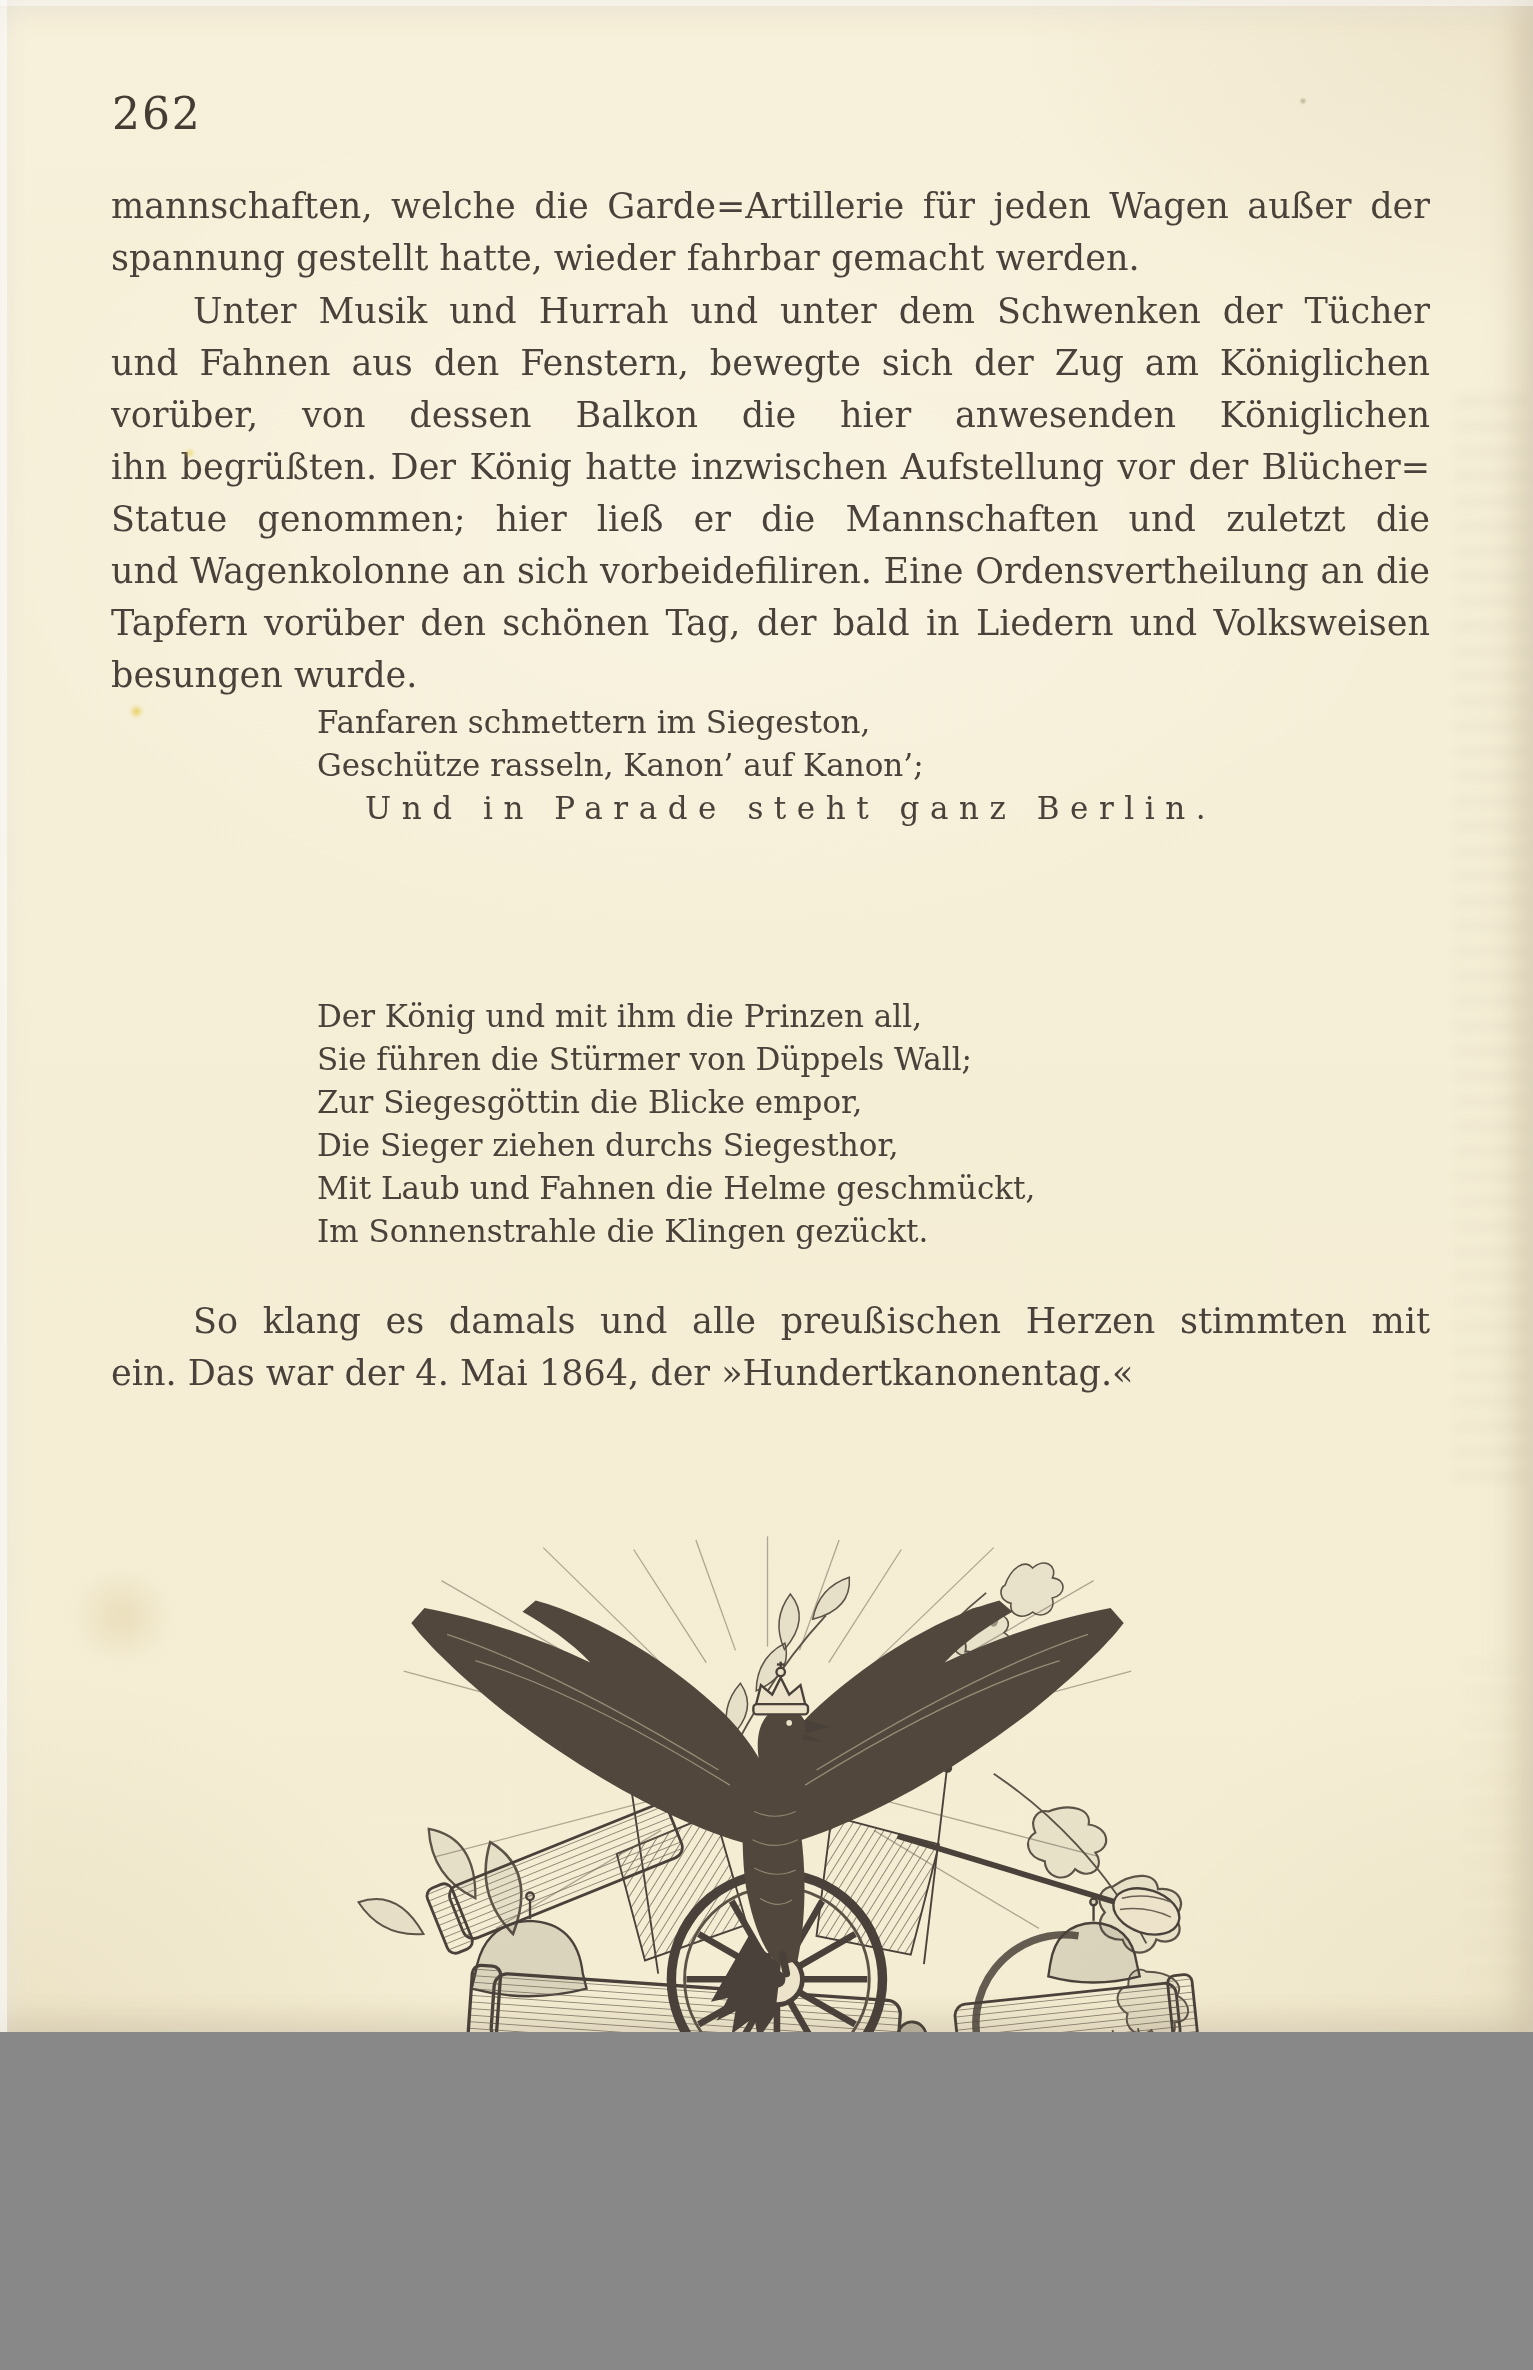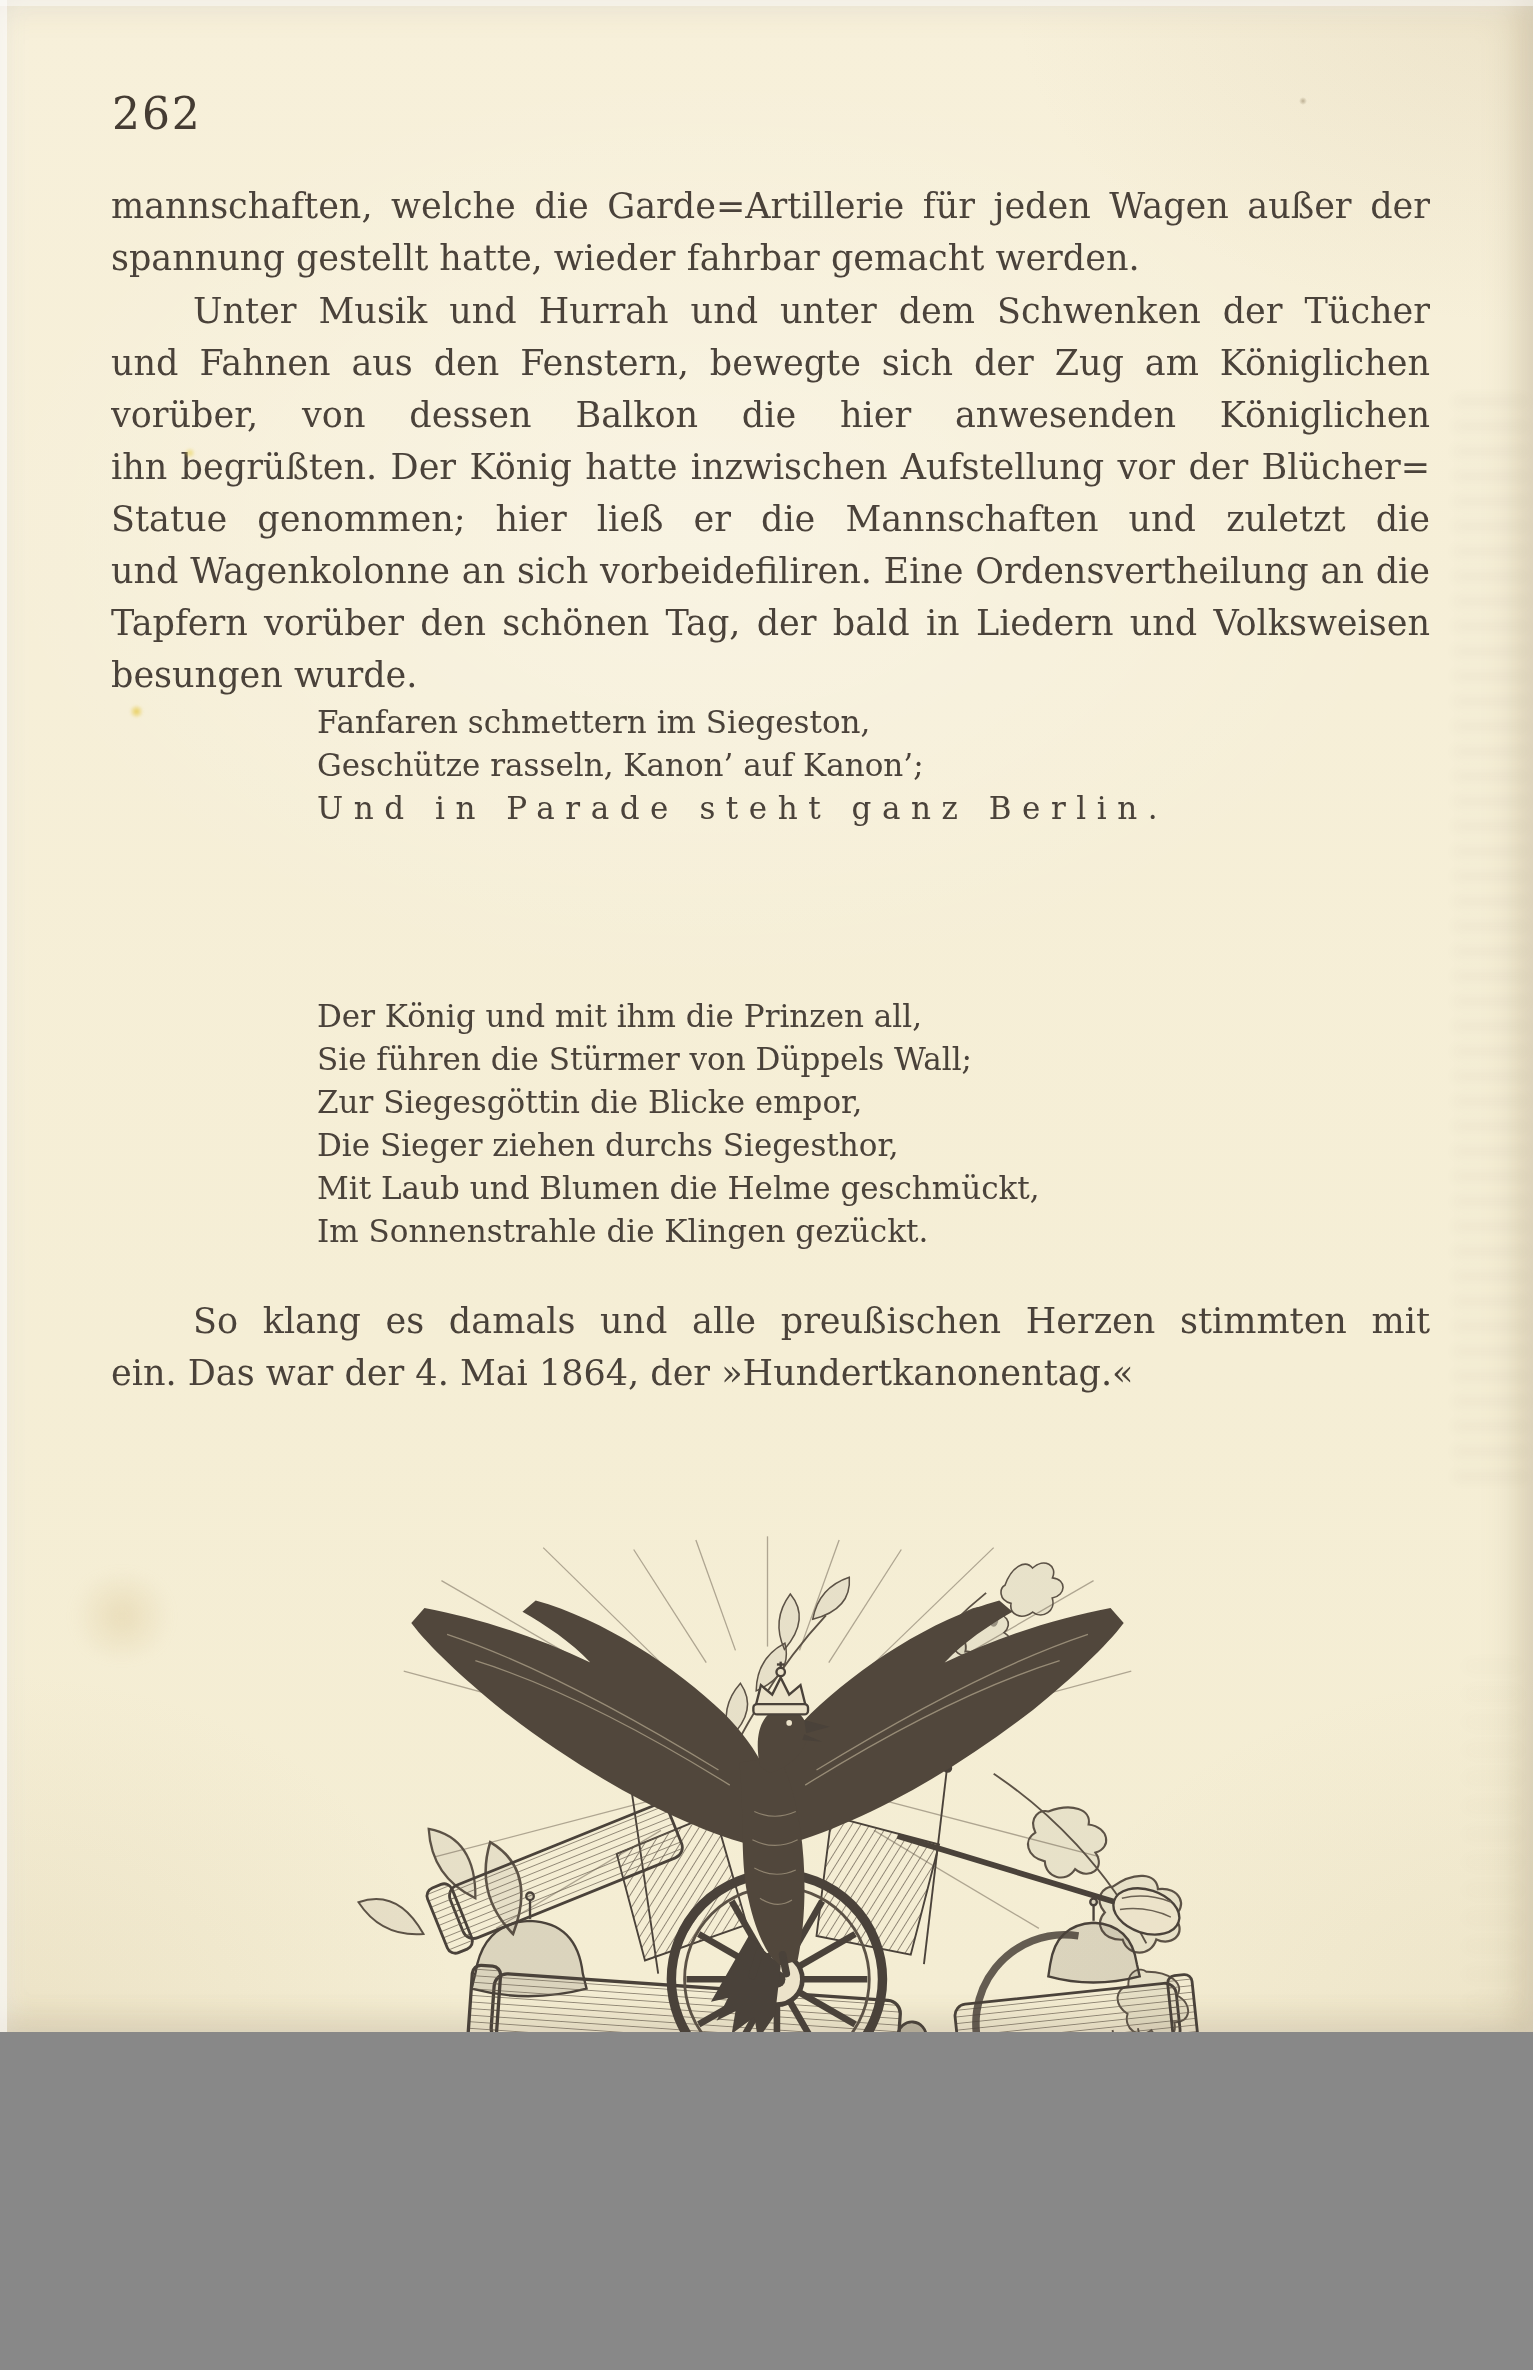--- a/index.html
+++ b/index.html
@@ -23,21 +23,21 @@
 
   .pagenum{position:absolute;left:112px;top:88px;font-size:44px;letter-spacing:1.9px;color:#453c33;}
 
   .block{position:absolute;}
   .bl{height:52px;line-height:52px;font-size:35px;white-space:nowrap;}
   .jl{white-space:normal;text-align:justify;text-align-last:justify;overflow:hidden;}
   .indent{text-indent:82px;}
   .body-w{width:1319px;}
 
   .pl{height:43px;line-height:43px;font-size:31px;white-space:nowrap;}
-  .sperr{letter-spacing:.34em;}
+  .sperr{letter-spacing:.34em;margin-left:48px;}
 
   .stain{position:absolute;border-radius:50%;pointer-events:none;}
   .s1{left:129px;top:705px;width:15px;height:13px;background:radial-gradient(circle,#e8cf5f,rgba(232,207,95,0) 70%);filter:blur(0.9px);}
   .s2{left:184px;top:448px;width:12px;height:10.3px;background:radial-gradient(circle,#ead669,rgba(234,214,105,0) 70%);filter:blur(0.9px);opacity:.8;}
   .s3{left:1299px;top:97px;width:8.4px;height:8.4px;background:radial-gradient(circle,#9a8a6a,rgba(154,138,106,0) 70%);opacity:.6;}
   .s4{left:66px;top:1574px;width:112px;height:84px;background:radial-gradient(circle,rgba(214,192,140,.35),rgba(214,192,140,0) 70%);filter:blur(5.6px);}
   .s5{left:1377px;top:2146px;width:103px;height:75px;background:radial-gradient(circle,rgba(206,184,134,.3),rgba(206,184,134,0) 70%);filter:blur(5.6px);}
   .s6{left:309px;top:2286px;width:131px;height:56px;background:radial-gradient(circle,rgba(206,184,134,.22),rgba(206,184,134,0) 70%);filter:blur(4.7px);}
 
   .bleed{position:absolute;right:7.5px;top:394px;width:73px;height:1087px;opacity:.45;filter:blur(5.6px);
@@ -77,21 +77,21 @@
     <div class="pl">Fanfaren schmettern im Siegeston,</div>
     <div class="pl">Geschütze rasseln, Kanon’ auf Kanon’;</div>
     <div class="pl sperr">Und in Parade steht ganz Berlin.</div>
   </div>
 
   <div class="block" style="left:317px;top:995px;">
     <div class="pl">Der König und mit ihm die Prinzen all,</div>
     <div class="pl">Sie führen die Stürmer von Düppels Wall;</div>
     <div class="pl">Zur Siegesgöttin die Blicke empor,</div>
     <div class="pl">Die Sieger ziehen durchs Siegesthor,</div>
-    <div class="pl">Mit Laub und Blumen die Helme geschmückt,</div>
+    <div class="pl">Mit Laub und Fahnen die Helme geschmückt,</div>
     <div class="pl">Im Sonnenstrahle die Klingen gezückt.</div>
   </div>
 
   <div class="block body-w" style="left:111px;top:1295px;">
     <div class="bl jl indent">So klang es damals und alle preußischen Herzen stimmten mit</div>
     <div class="bl">ein. Das war der 4. Mai 1864, der »Hundertkanonentag.«</div>
   </div>
 
   <div class="art" role="img" aria-label="Holzstich: gekrönter preußischer Adler mit ausgebreiteten Schwingen auf erbeuteten Geschützen, Rad, Helmen, Fahnen und Eichenlaub vor Strahlenkranz">
     <svg viewBox="0 0 920 600" xmlns="http://www.w3.org/2000/svg">

